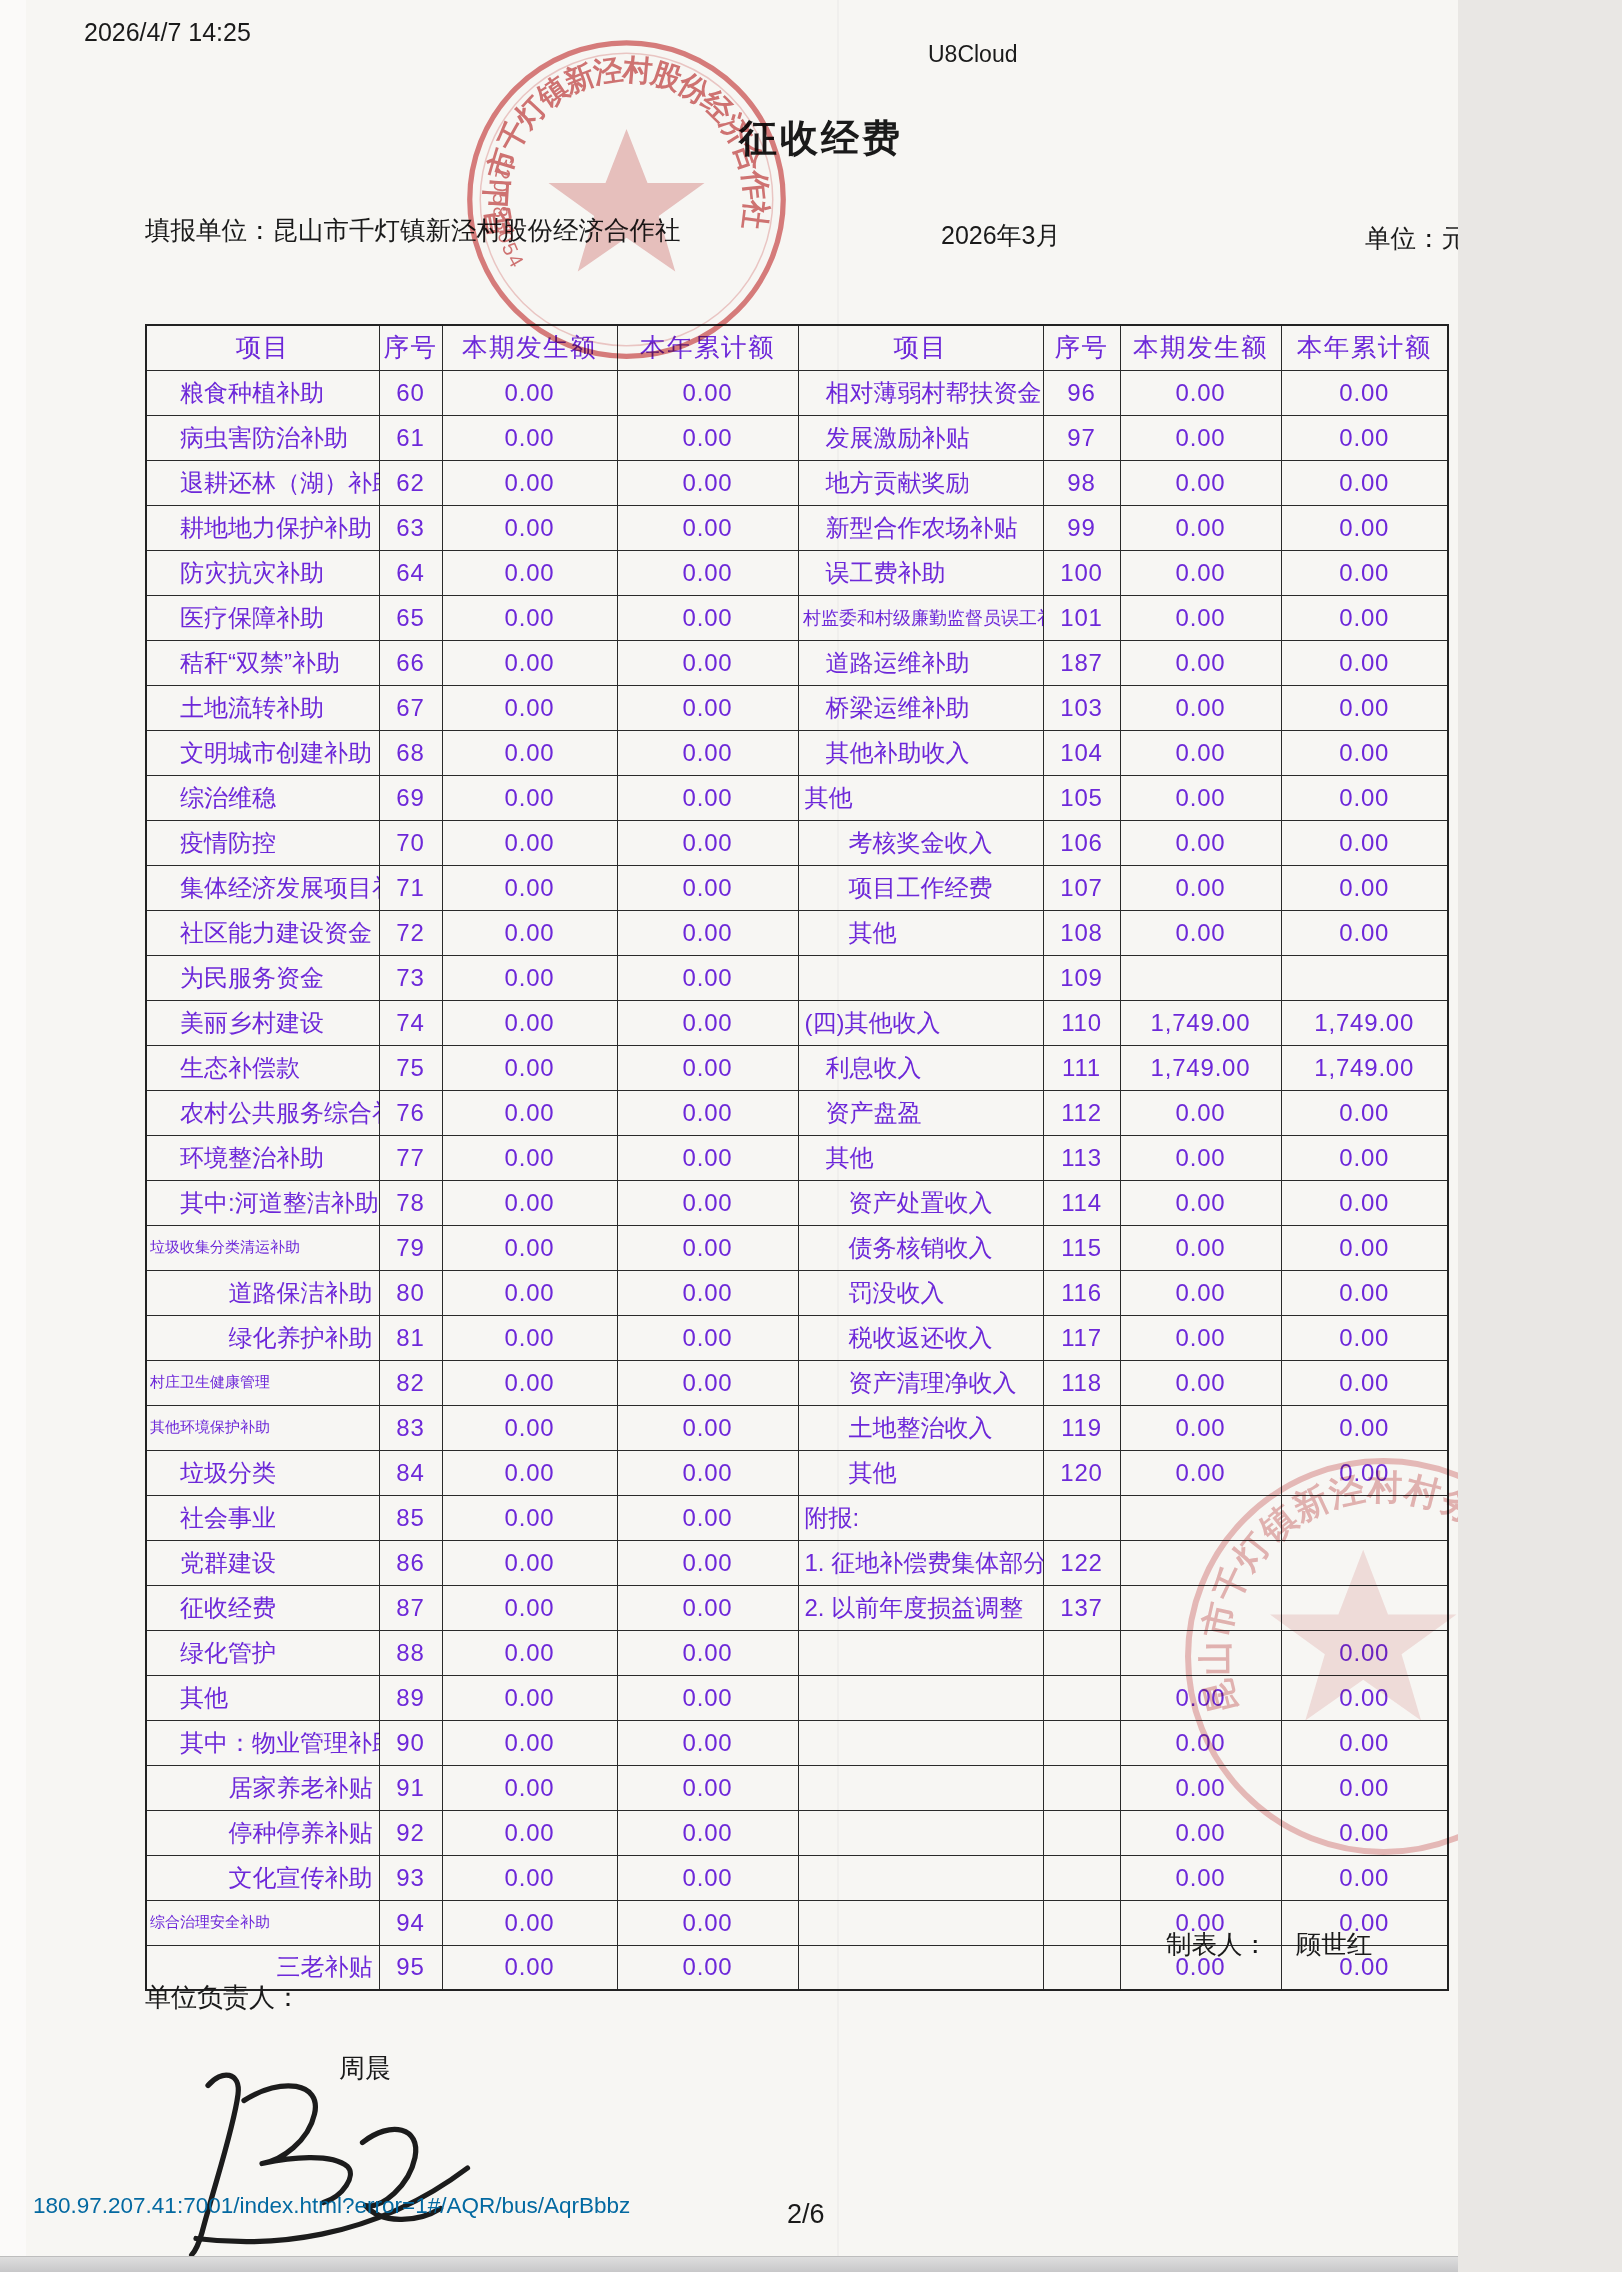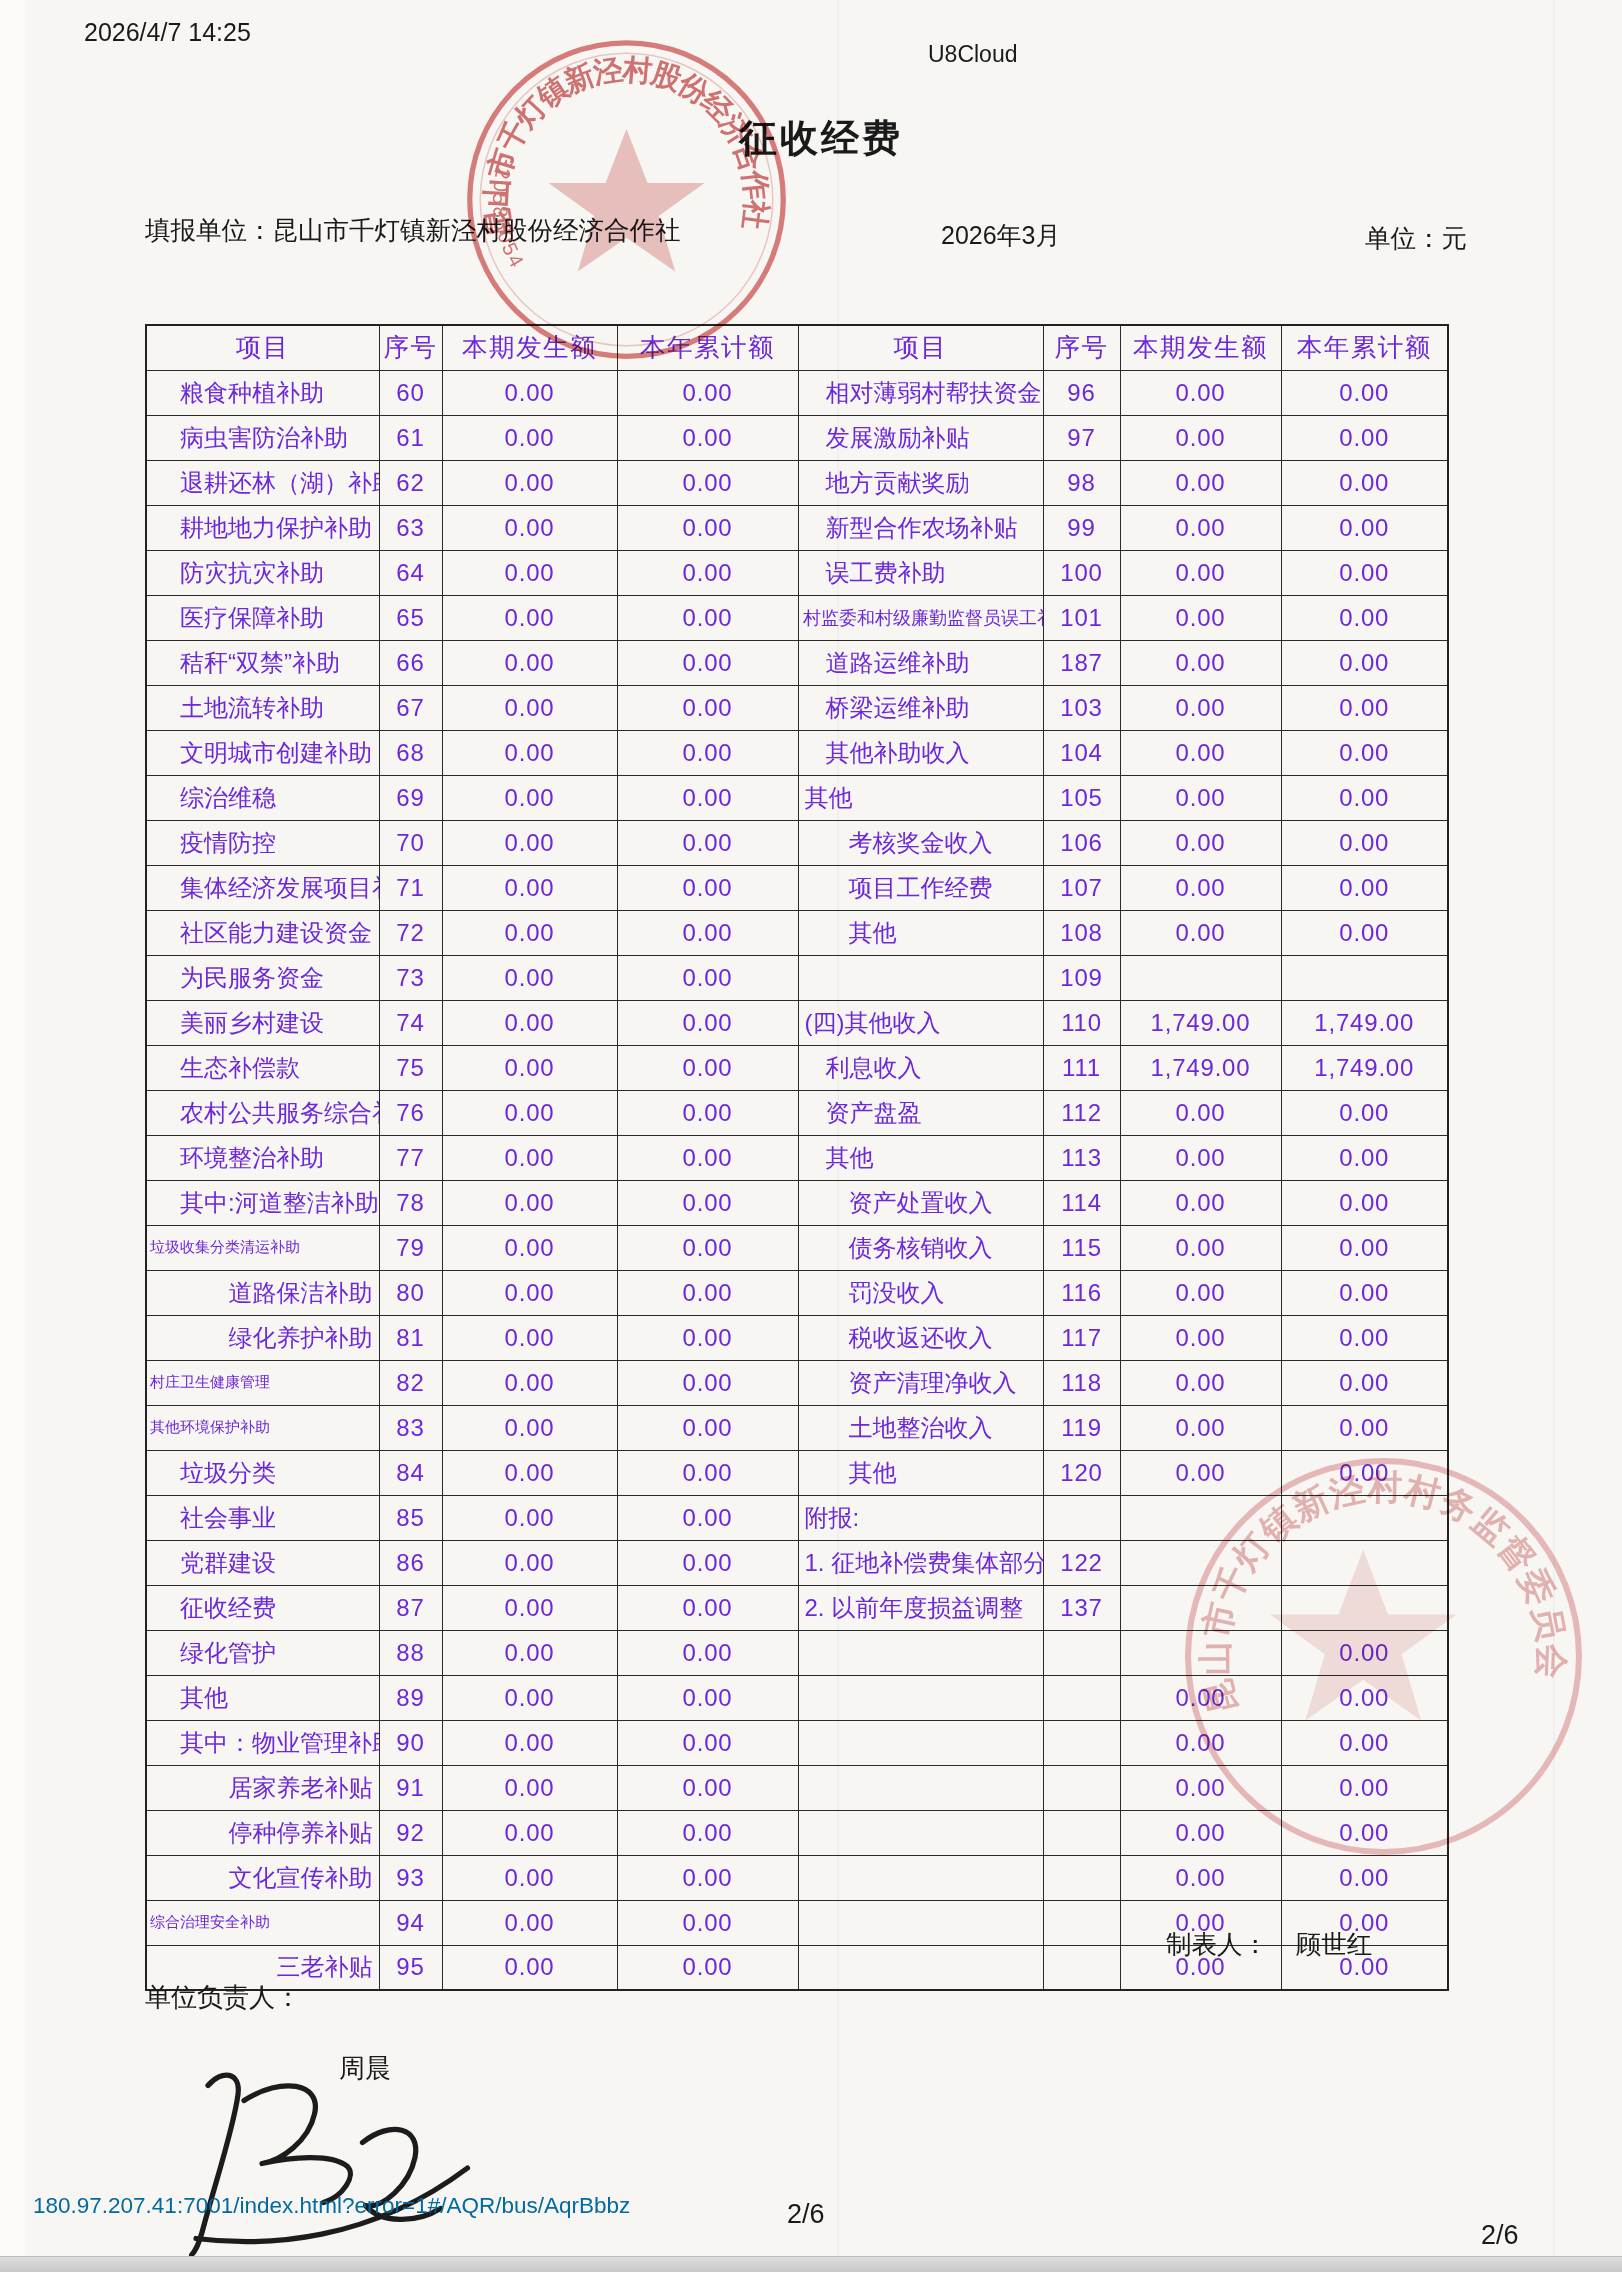--- a/index.html
+++ b/index.html
@@ -1,17 +1,17 @@
 <!DOCTYPE html>
 <html style="font-size:12px"><head>
 <meta charset="utf-8">
 <style>
   html,body{margin:0;padding:0;background:#e9e7e4;}
   #page{
-    position:relative;width:1622px;height:2273px;overflow:hidden;
+    position:relative;width:1458px;height:2273px;overflow:hidden;
     background:#f7f6f3;
     font-family:"Liberation Sans", sans-serif;
     color:#1a1a1a;
   }
   .abs{position:absolute;white-space:nowrap;}
   #left-margin{left:0;top:0;width:25.5px;height:2273px;background:#fbfaf9;}
   .scanline{position:absolute;top:0;width:1.5px;height:2273px;background:rgba(120,120,130,0.05);}
   #hdr-datetime{left:84px;top:18px;font-size:25px;}
   #hdr-app{left:928px;top:41px;font-size:23px;}
   #doc-title{left:739px;top:113px;font-size:38px;font-weight:bold;letter-spacing:3px;}

